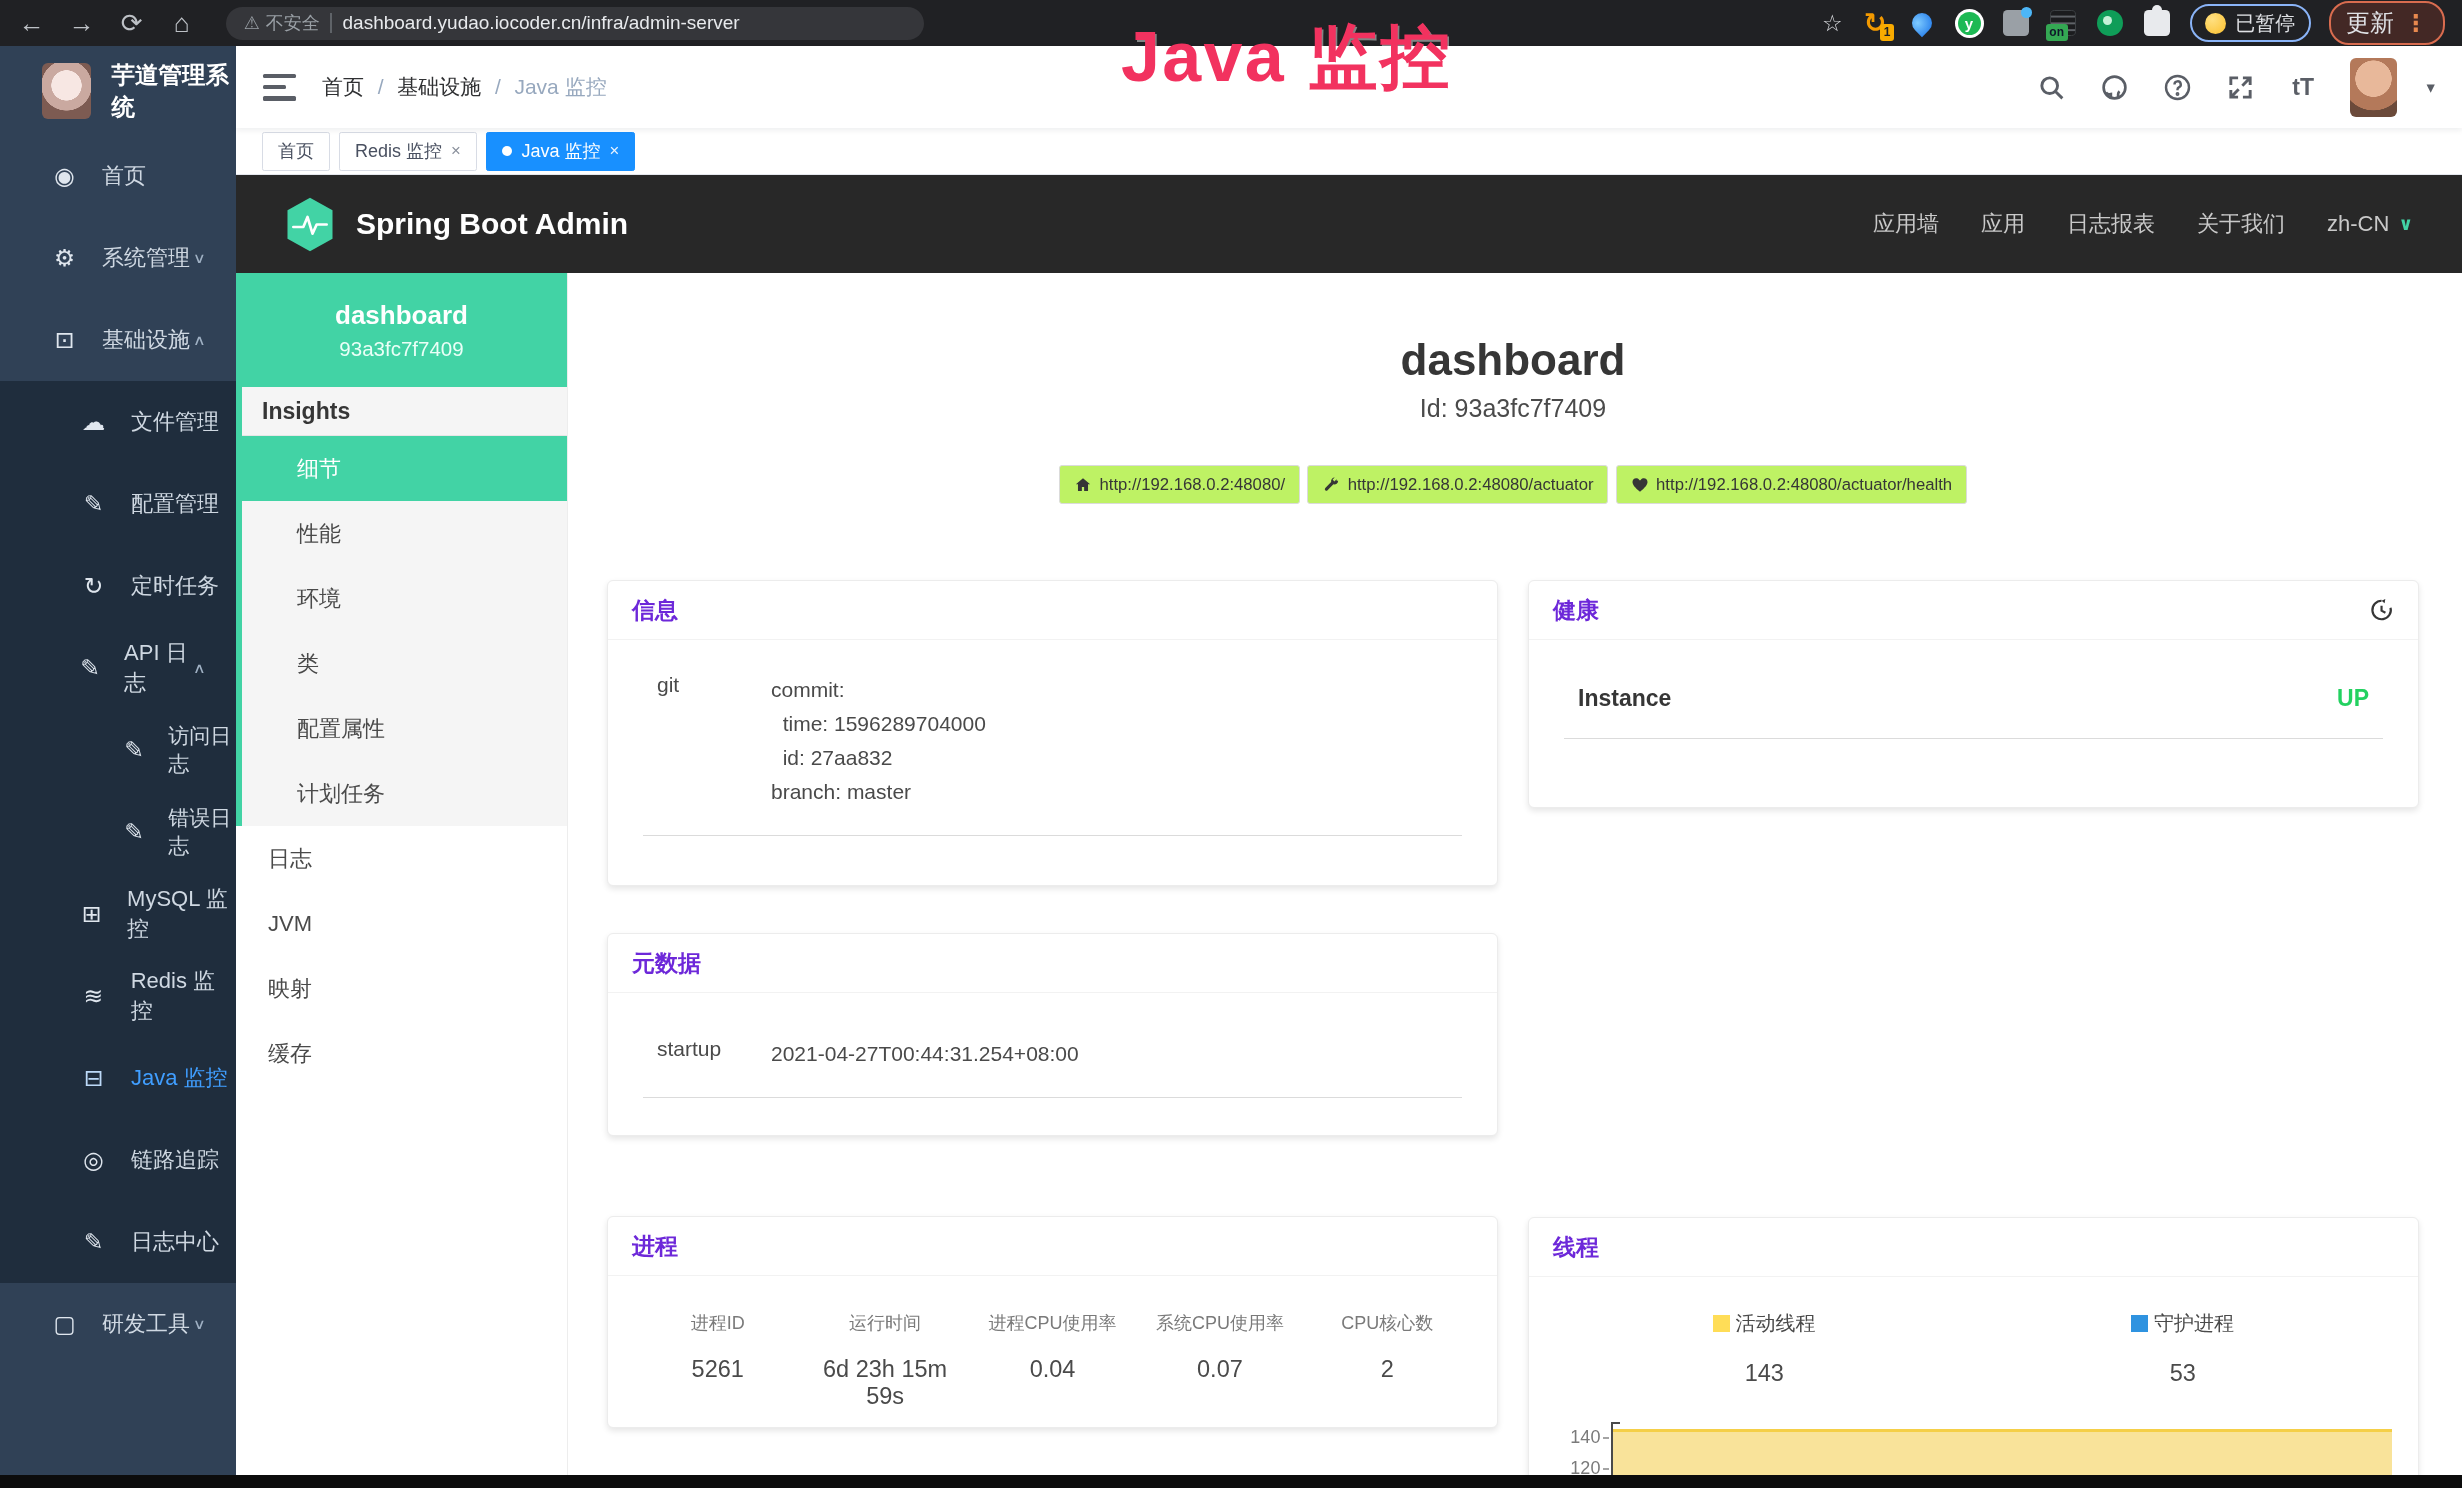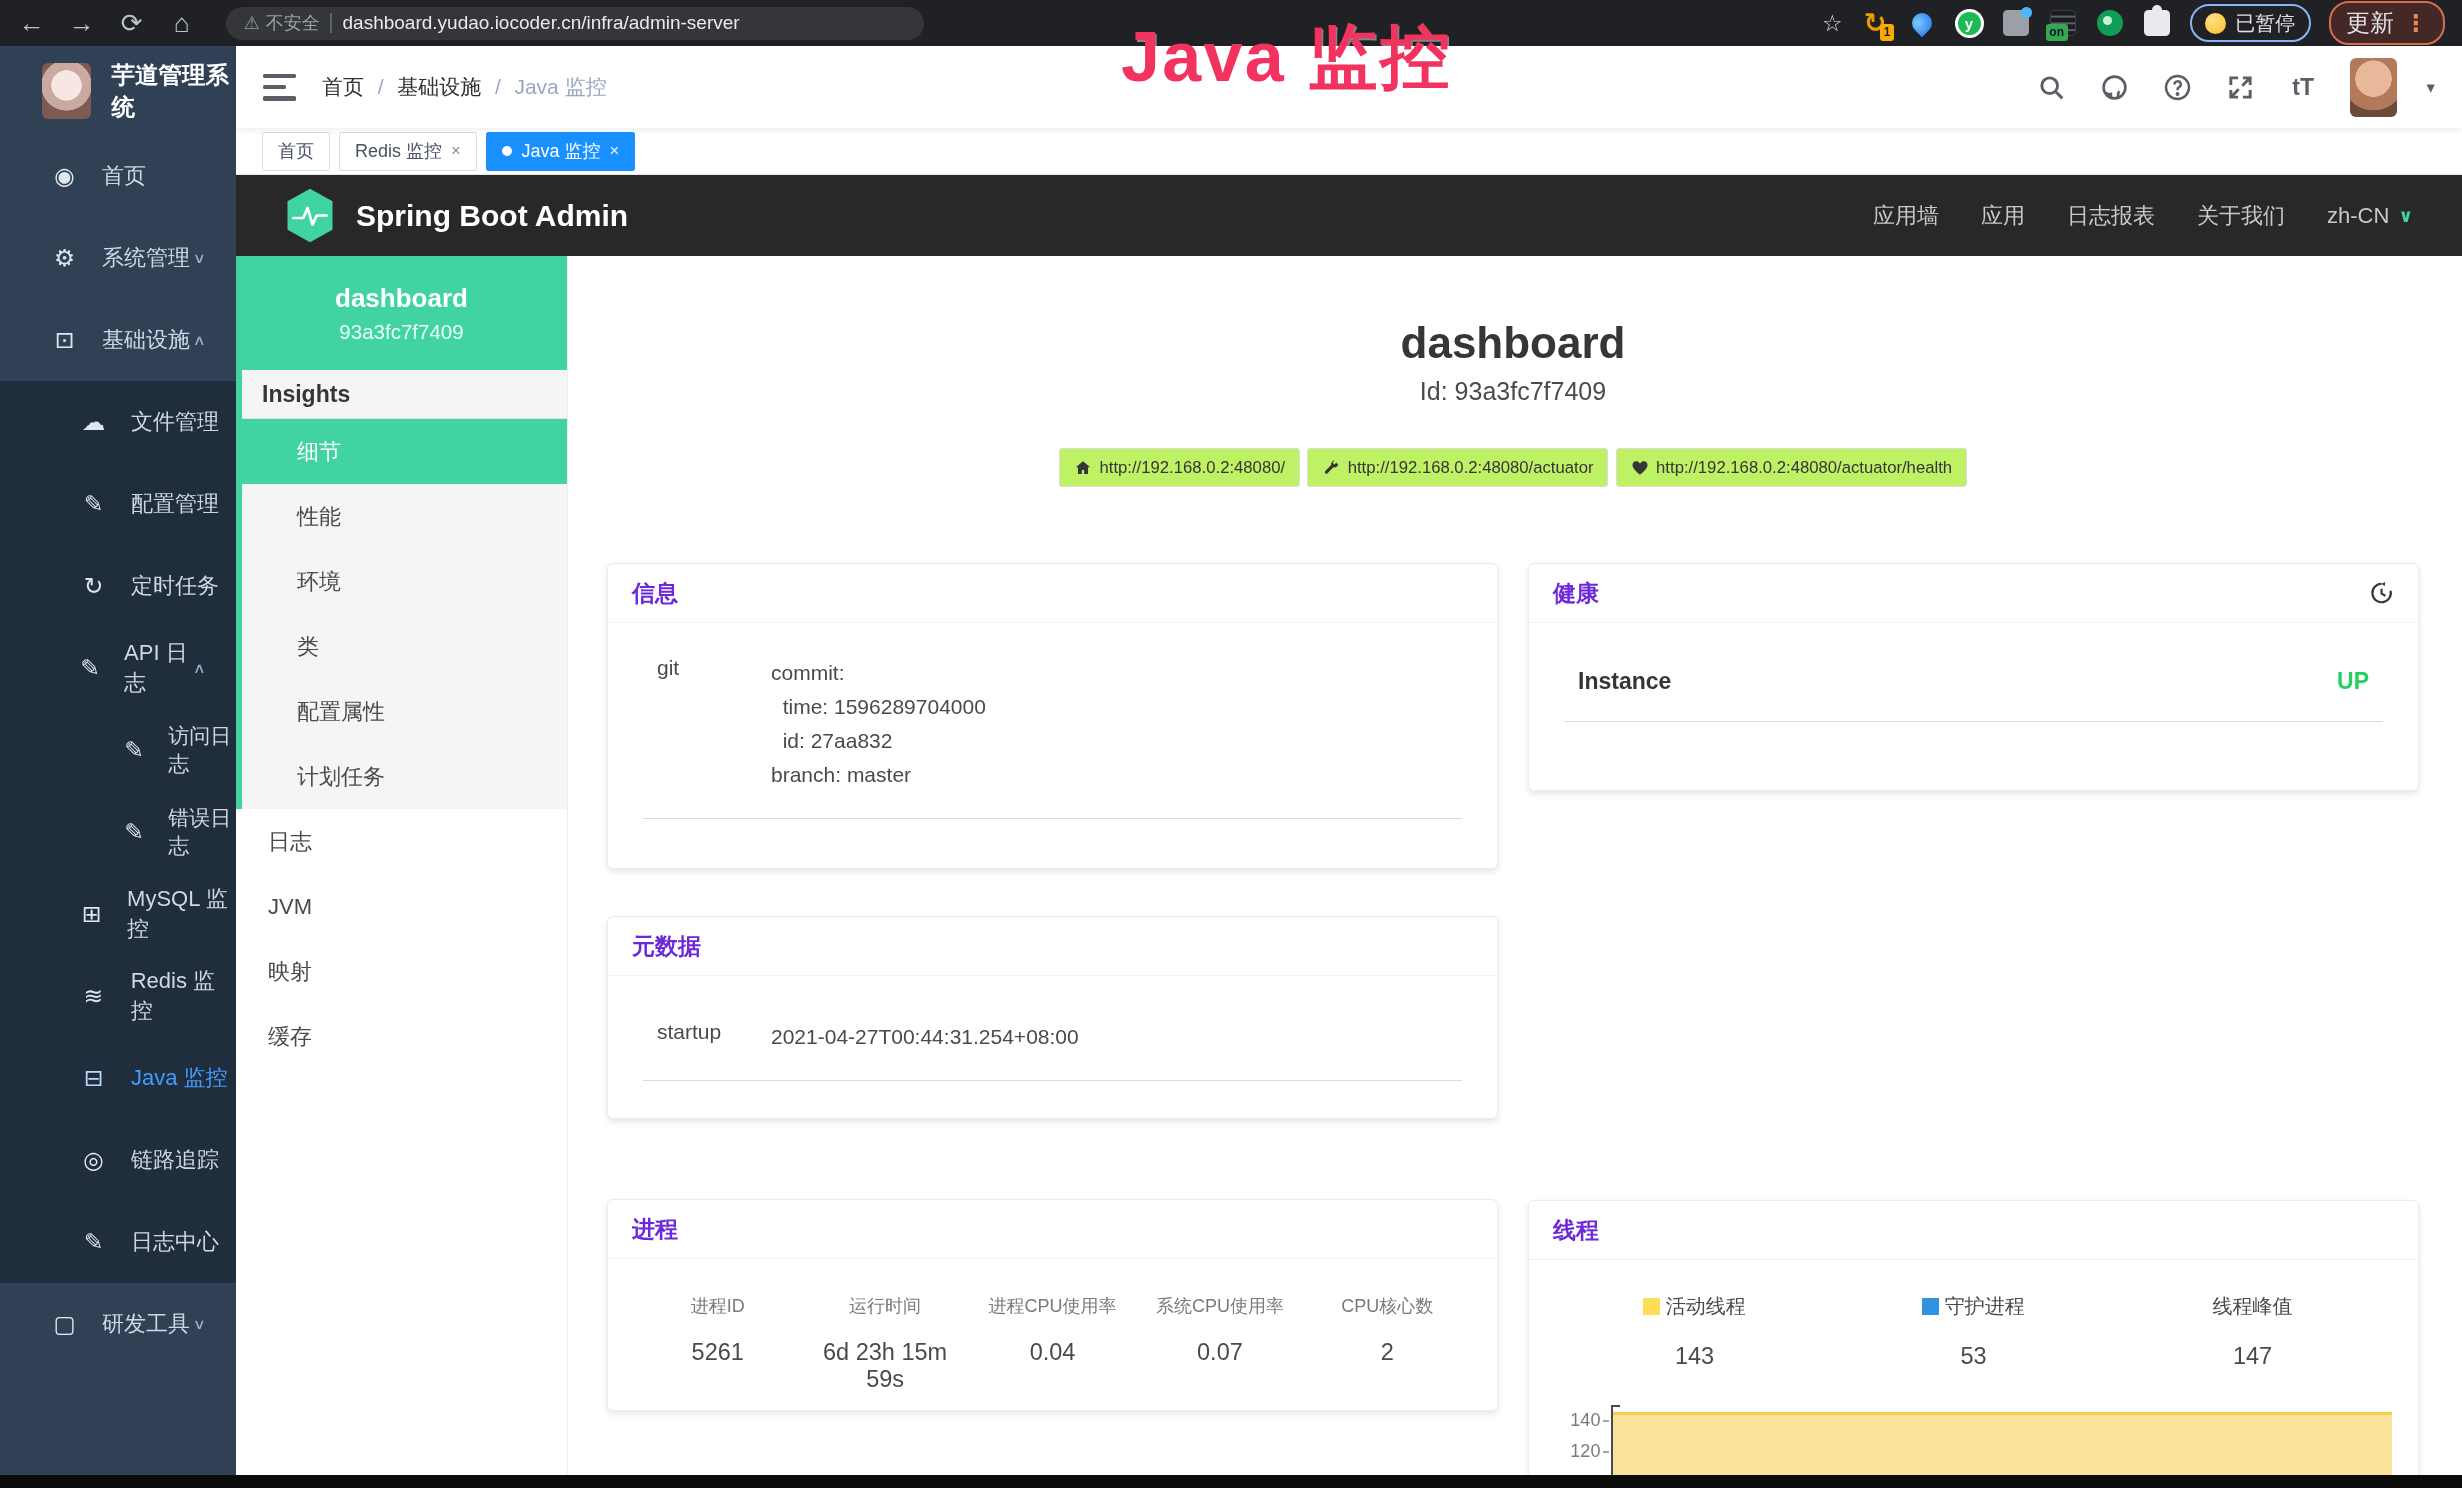--- a/index.html
+++ b/index.html
@@ -77,21 +77,21 @@
       radial-gradient(circle at 50% 35%, #e8b89a 0 40%, #b4795a 41% 70%, #6b4a3a 71% 100%); }
   .user-caret { color:#5a5e66; font-size:16.7px; }
 
   .tabbar { height:47px; background:#fff; display:flex; align-items:center; gap:9px; padding:0 26px; border-bottom:0.8px solid #e4e7ed; }
   .tab { height:39px; display:flex; align-items:center; gap:9px; padding:0 15px; border:0.8px solid #d8dce5; background:#fff; color:#495060; font-size:18px; cursor:pointer; border-radius:2.3px; }
   .tab .close { font-size:16.7px; color:#8a909c; }
   .tab.active { background:#1890ff; border-color:#1890ff; color:#fff; }
   .tab.active .dot { width:10.6px; height:10.6px; border-radius:50%; background:#fff; }
   .tab.active .close { color:#e9f3ff; }
 
-  .sba-header { height:81px; background:#282828; display:flex; align-items:center; padding:1px 49px; }
+  .sba-header { height:98px; background:#282828; display:flex; align-items:center; padding:1px 49px; }
   .sba-brand { display:flex; align-items:center; gap:21px; }
   .sba-logo { width:50px; height:55px; }
   .sba-title { color:#fff; font-size:30px; font-weight:bold; }
   .sba-nav { margin-left:auto; display:flex; align-items:center; gap:42px; }
   .sba-link { color:#c9c9c9; font-size:22px; cursor:pointer; }
   .sba-lang { display:flex; align-items:center; gap:9px; color:#c9c9c9; font-size:22px; cursor:pointer; }
   .sba-lang .g-caret { color:#42d3a5; font-size:18px; font-weight:bold; }
 
   
   .content-row { flex:1; display:flex; min-height:0; background:#fff; }
@@ -508,26 +508,20 @@
                         </span>
                       <div class="legend-value">143</div>
                     </div>
                     <div class="legend-col">
                       <span class="legend-label">
                           <span class="sq" style="background: rgb(47, 147, 224);"></span>
                           <span>守护进程</span>
                         </span>
                       <div class="legend-value">53</div>
                     </div>
-                    <div class="legend-col">
-                      <span class="legend-label">
-                          <span>线程峰值</span>
-                        </span>
-                      <div class="legend-value">147</div>
-                    </div>
                   </div>
                   <div class="thread-chart">
                     <div class="tc-axis">
                       <span class="tc-tick" style="top:15px;">140</span>
                       <span class="tc-tick" style="top:46px;">120</span>
                       <span class="tc-tick" style="top:77px;">100</span>
                     </div>
                     <div class="tc-plot">
                       <div class="tc-area"></div>
                     </div>

